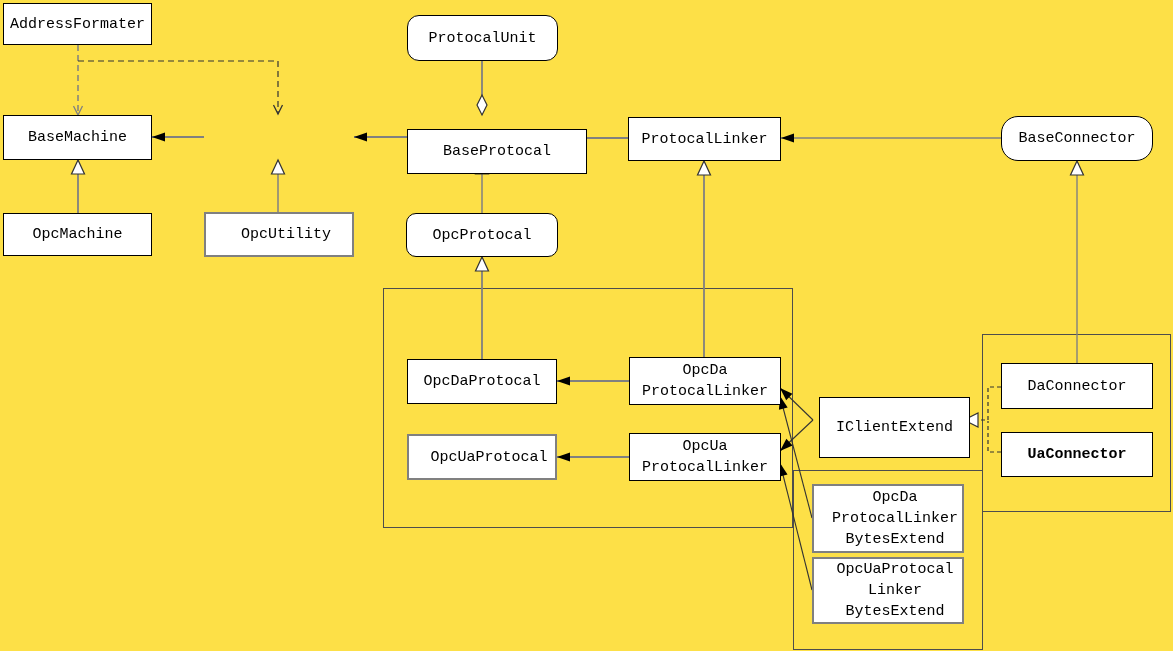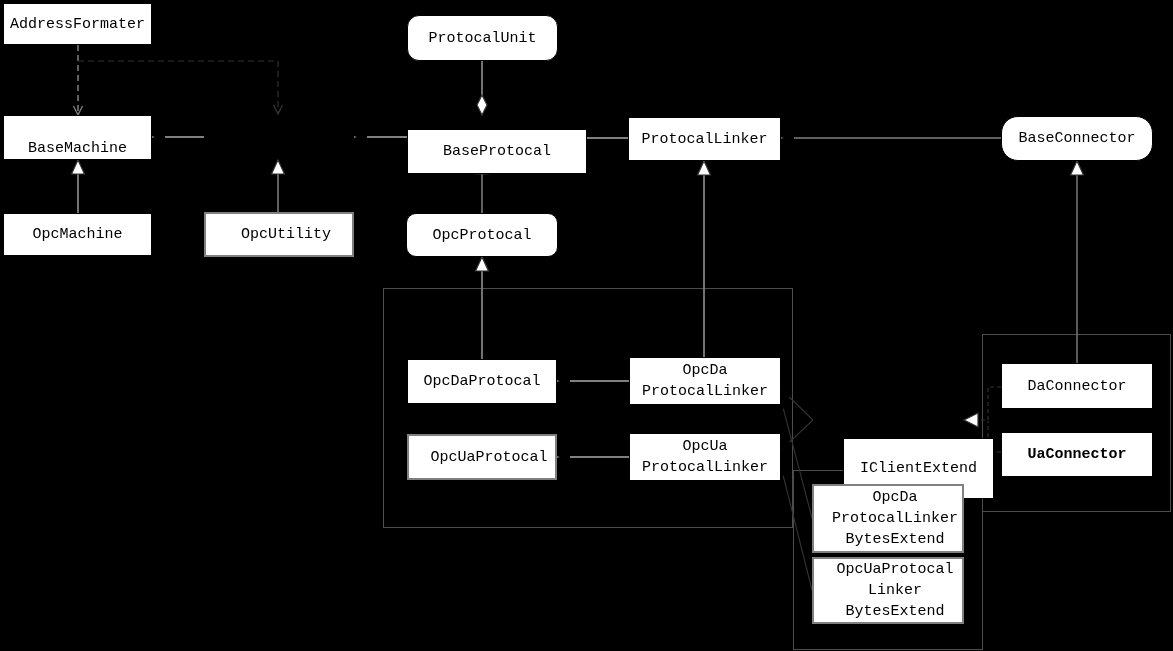--- a/index.html
+++ b/index.html
@@ -1,17 +1,17 @@
 <!DOCTYPE html>
 <html><head>
 <meta charset="utf-8">
 <style>
   html,body{margin:0;padding:0;background:#ffffff;}
   .canvas{
-    position:relative;width:1173px;height:651px;background:#000000;
+    position:relative;width:1173px;height:651px;background:#fde047;
     font-family:"Liberation Mono","DejaVu Sans Mono",monospace;
     overflow:hidden;
   }
   .layer{position:absolute;inset:0;}
   svg.connectors{position:absolute;inset:0;}
   .group-box{
     position:absolute;border:1px solid #4d4d4d;background:transparent;
     box-sizing:border-box;
   }
   .class-box{
@@ -74,21 +74,21 @@
       <polygon points="964,420 978,427 978,413" fill="#ffffff" stroke="#333333" stroke-width="1.2"></polygon>
       <polyline points="1001,452 988,452 988,421" fill="none" stroke="#333333" stroke-width="1.2" stroke-dasharray="4 3"></polyline>
     </svg>
   <div class="layer">
       <div class="class-box" style="left: 3px; top: 3px; width: 149px; height: 42px;">
         <span>AddressFormater</span>
       </div>
       <div class="class-box" style="left: 407px; top: 15px; width: 151px; height: 46px; border-radius: 12px;">
         <span>ProtocalUnit</span>
       </div>
-      <div class="class-box" style="left: 3px; top: 115px; width: 149px; height: 45px; align-items: flex-end;">
+      <div class="class-box" style="left: 3px; top: 115px; width: 149px; height: 45px;">
         <span>BaseMachine</span>
       </div>
       <div class="class-box" style="left: 407px; top: 129px; width: 180px; height: 45px;">
         <span>BaseProtocal</span>
       </div>
       <div class="class-box" style="left: 628px; top: 117px; width: 153px; height: 44px;">
         <span>ProtocalLinker</span>
       </div>
       <div class="class-box" style="left: 1001px; top: 116px; width: 152px; height: 45px; border-radius: 17px;">
         <span>BaseConnector</span>
@@ -109,21 +109,21 @@
         <span>OpcDa
 ProtocalLinker</span>
       </div>
       <div class="class-box alt-border" style="left: 407px; top: 434px; width: 150px; height: 46px;">
         <span>OpcUaProtocal</span>
       </div>
       <div class="class-box" style="left: 629px; top: 433px; width: 152px; height: 48px;">
         <span>OpcUa
 ProtocalLinker</span>
       </div>
-      <div class="class-box" style="left: 843px; top: 397px; width: 151px; height: 61px; margin-top: 41px;">
+      <div class="class-box" style="left: 819px; top: 397px; width: 151px; height: 61px;">
         <span>IClientExtend</span>
       </div>
       <div class="class-box" style="left: 1001px; top: 363px; width: 152px; height: 46px;">
         <span>DaConnector</span>
       </div>
       <div class="class-box" style="left: 1001px; top: 432px; width: 152px; height: 45px; font-weight: bold;">
         <span>UaConnector</span>
       </div>
       <div class="class-box alt-border" style="left: 812px; top: 484px; width: 152px; height: 69px;">
         <span>OpcDa

